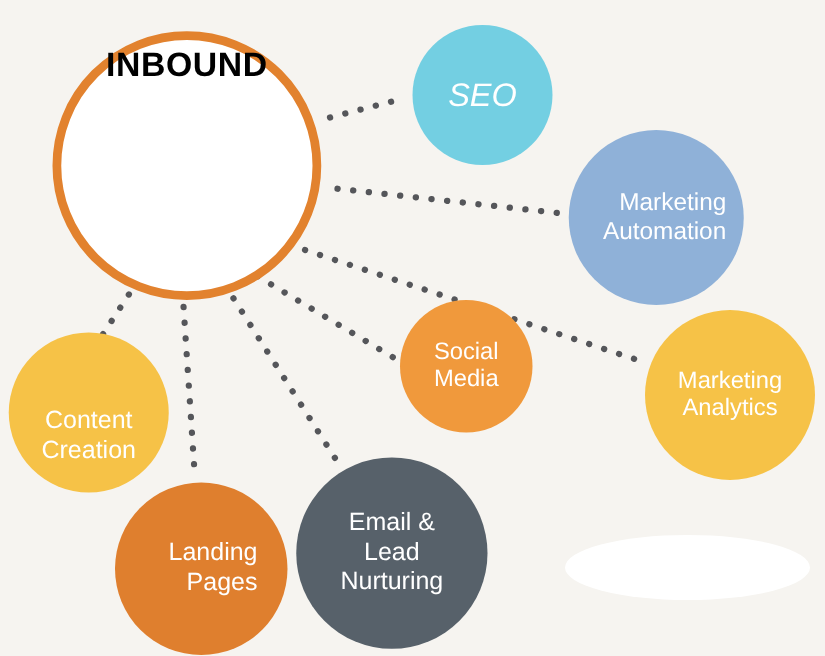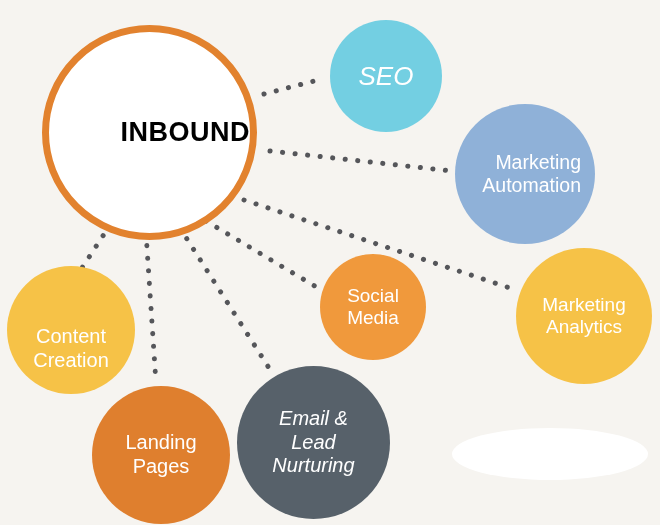--- a/index.html
+++ b/index.html
@@ -26,22 +26,22 @@
   }
   .center-circle {
     position: absolute;
     left: 42px; top: 25px;
     width: 215px; height: 215px;
     box-sizing: border-box;
     border: 7px solid var(--center-border, #e2822e);
     background: var(--center-fill, #ffffff);
     border-radius: 50%;
     display: flex;
-    flex-direction: column;
-    align-items: flex-end;
+    flex-direction: row;
+    align-items: flex-start;
     justify-content: center;
     color: var(--center-text, #000000);
     font-weight: 700;
     font-size: 27px;
     letter-spacing: 0.5px;
     line-height: 1.5;
     text-align: center;
     z-index: 2;
     gap: 15px;
   }
@@ -54,21 +54,21 @@
     color: #ffffff;
     text-align: center;
     line-height: 1.18;
     z-index: 2;
   }
   .node .label { display: inline-block; }
 
   #seo                  { left: 330px; top: 20px;  width: 112px; height: 112px; font-size: 26px; }
   #marketing-automation { left: 455px; top: 104px; width: 140px; height: 140px; font-size: 19.5px; }
   #marketing-analytics  { left: 516px; top: 248px; width: 136px; height: 136px; font-size: 19px; }
-  #social-media         { left: 320px; top: 254px; width: 106px; height: 106px; font-size: 19px; }
+  #social-media         { left: 320px; top: 240px; width: 106px; height: 106px; font-size: 19px; }
   #email-lead-nurturing { left: 237px; top: 366px; width: 153px; height: 153px; font-size: 20px; }
   #landing-pages        { left: 92px;  top: 386px; width: 138px; height: 138px; font-size: 20px; }
   #content-creation     { left: 7px;   top: 266px; width: 128px; height: 128px; font-size: 20px; }
 
   #marketing-automation .label { width: 112px; }
   #marketing-analytics  .label { width: 102px; }
   #social-media         .label { width: 70px; }
   #email-lead-nurturing .label { width: 92px; }
   #landing-pages        .label { width: 90px; }
   #content-creation     .label { width: 95px; margin-top: 38px; }
@@ -112,25 +112,25 @@
   </div>
 
   <div class="node" id="marketing-analytics" style="background: rgb(246, 194, 71);">
     <span class="label">Marketing Analytics</span>
   </div>
 
   <div class="node" id="social-media" style="background: rgb(240, 153, 60);">
     <span class="label">Social Media</span>
   </div>
 
-  <div class="node" id="email-lead-nurturing" style="background: rgb(87, 97, 106); font-style: italic;">
+  <div class="node" id="email-lead-nurturing" style="background: rgb(87, 97, 106);">
     <span class="label">Email &amp; Lead Nurturing</span>
   </div>
 
-  <div class="node" id="landing-pages" style="background: rgb(223, 127, 46);">
+  <div class="node" id="landing-pages" style="background: rgb(223, 127, 46); text-align: right;">
     <span class="label">Landing Pages</span>
   </div>
 
   <div class="node" id="content-creation" style="background: rgb(246, 194, 71);">
     <span class="label">Content Creation</span>
   </div>
 
 </div>
 
 </body></html>

